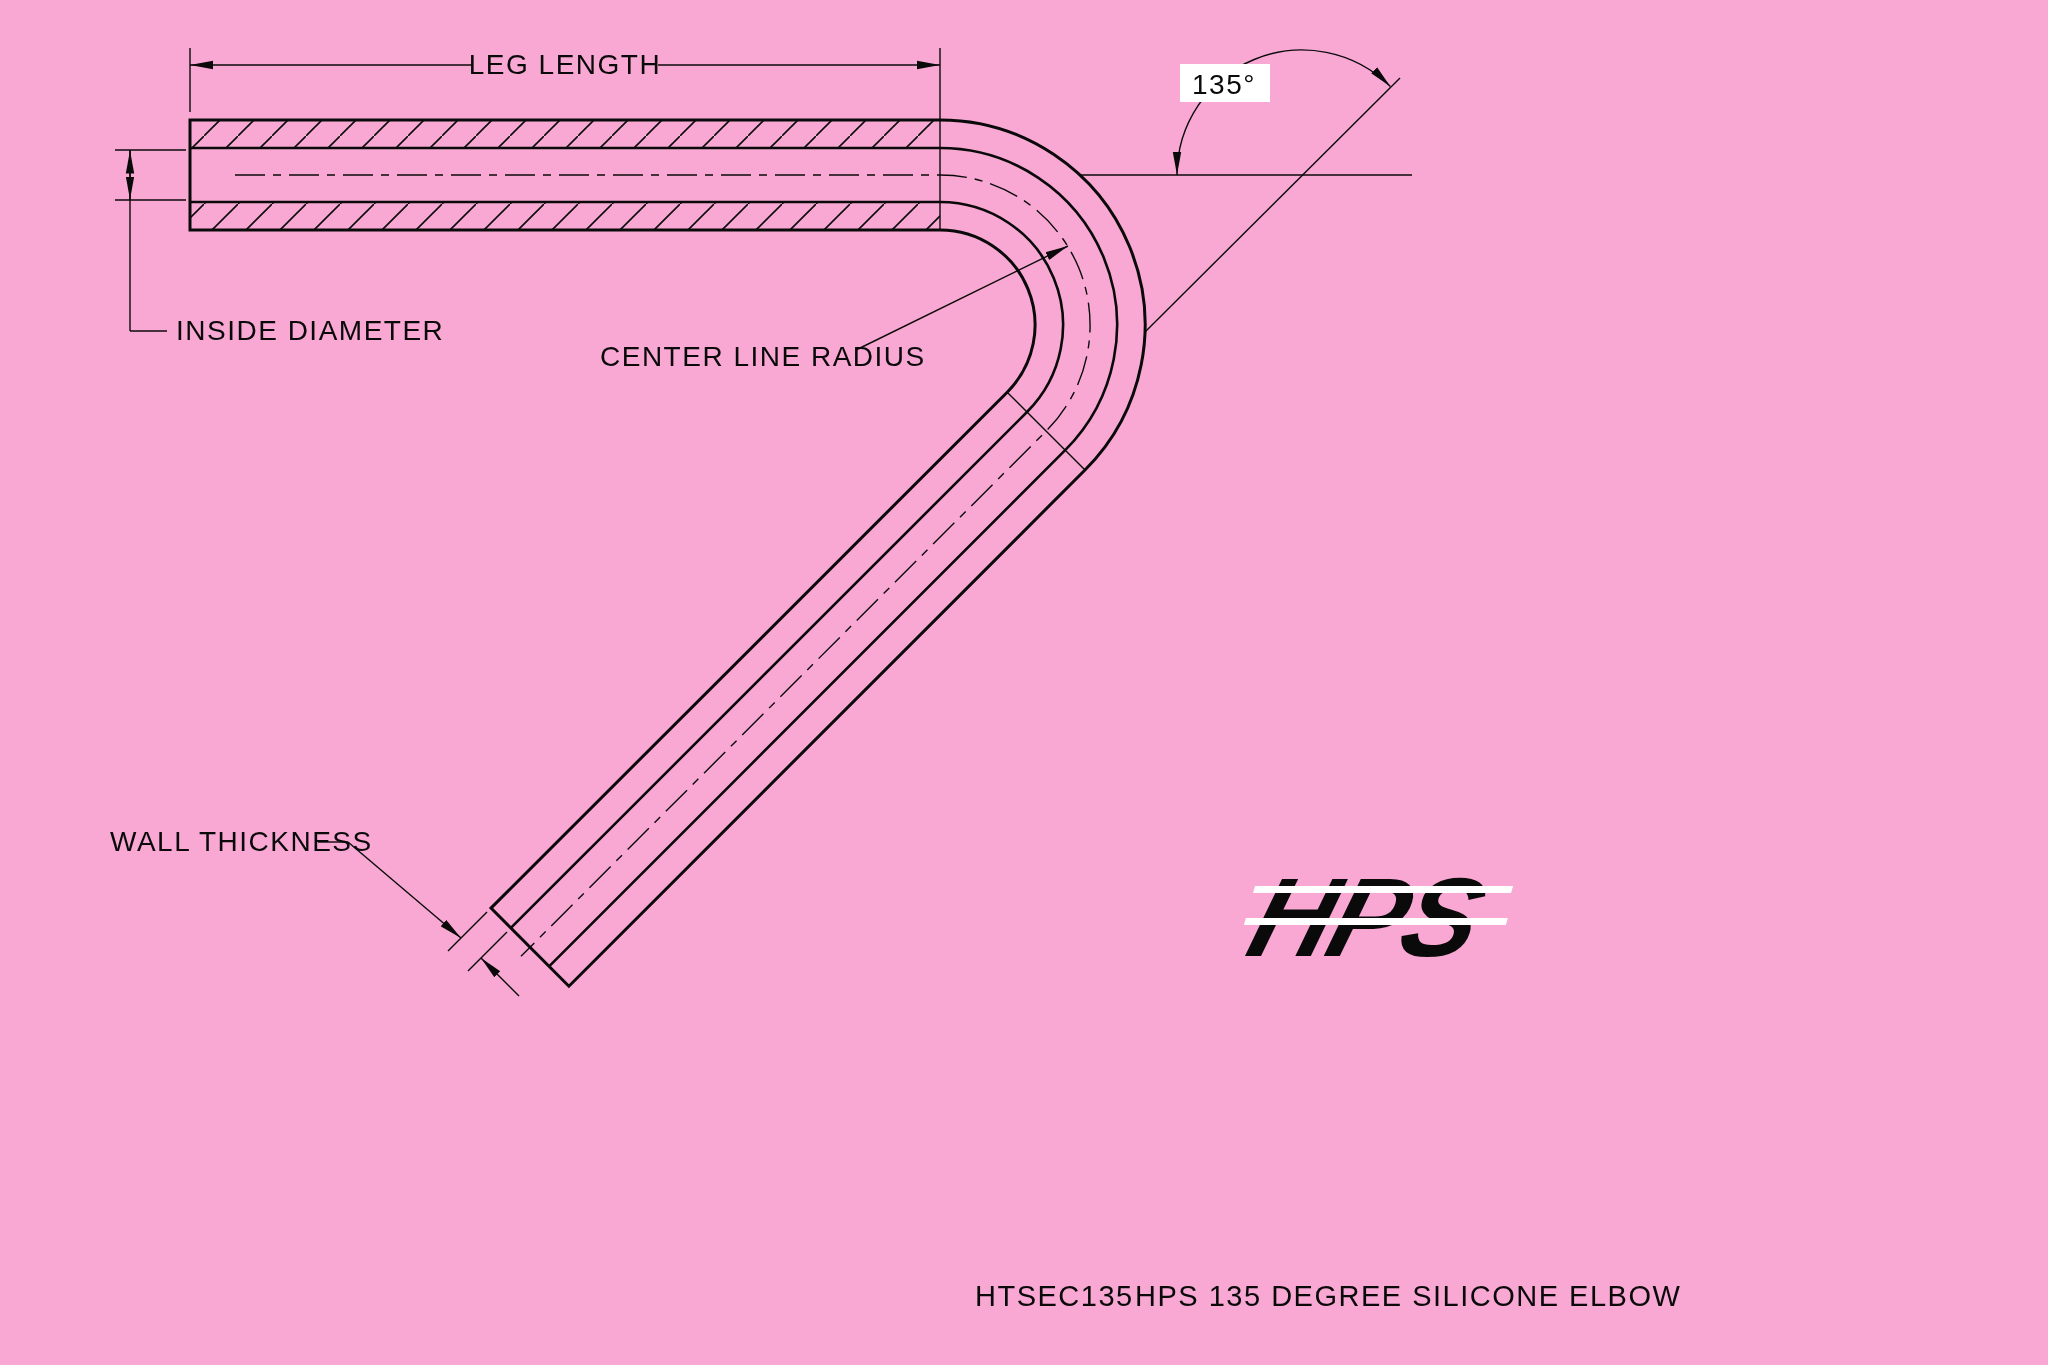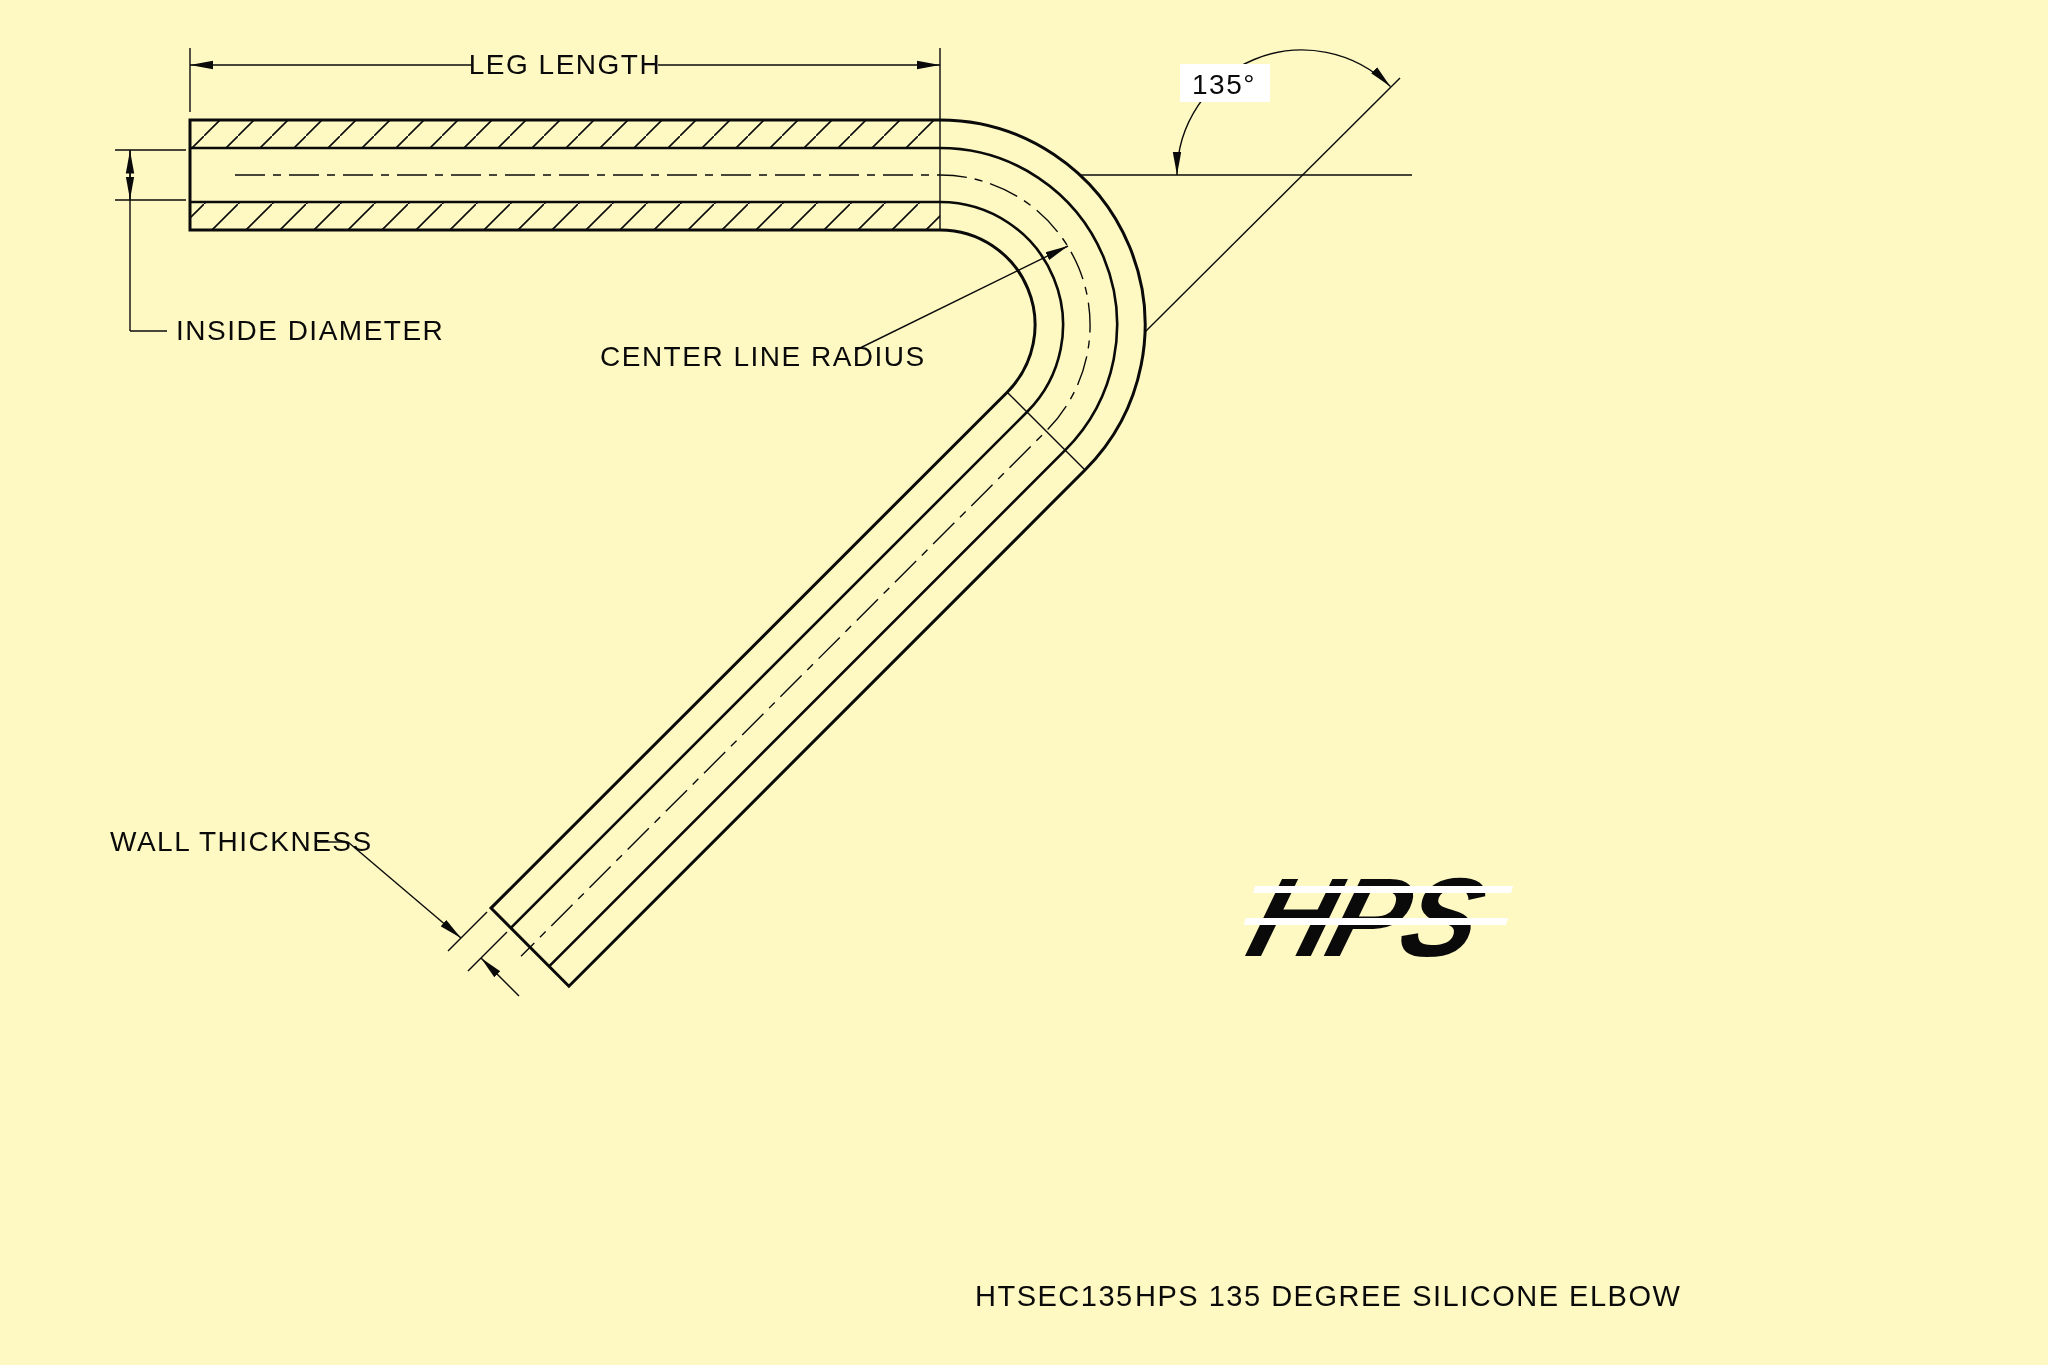--- a/index.html
+++ b/index.html
@@ -3,21 +3,21 @@
 <meta charset="utf-8">
 <style>
   html, body {
     margin: 0;
     padding: 0;
     background: #ffffff;
   }
   .page {
     width: 2048px;
     height: 1365px;
-    background: #fef9c3;
+    background: #f9a8d4;
     position: relative;
     overflow: hidden;
   }
   svg { display: block; }
   .outline   { fill: none; stroke: #0a0a0a; stroke-width: 3; }
   .bore      { fill: none; stroke: #0a0a0a; stroke-width: 2.6; }
   .thin      { fill: none; stroke: #0a0a0a; stroke-width: 1.4; }
   .cline     { fill: none; stroke: #0a0a0a; stroke-width: 1.4; stroke-dasharray: 30 8 8 8; }
   .lbl {
     font-family: "Liberation Sans", sans-serif;

